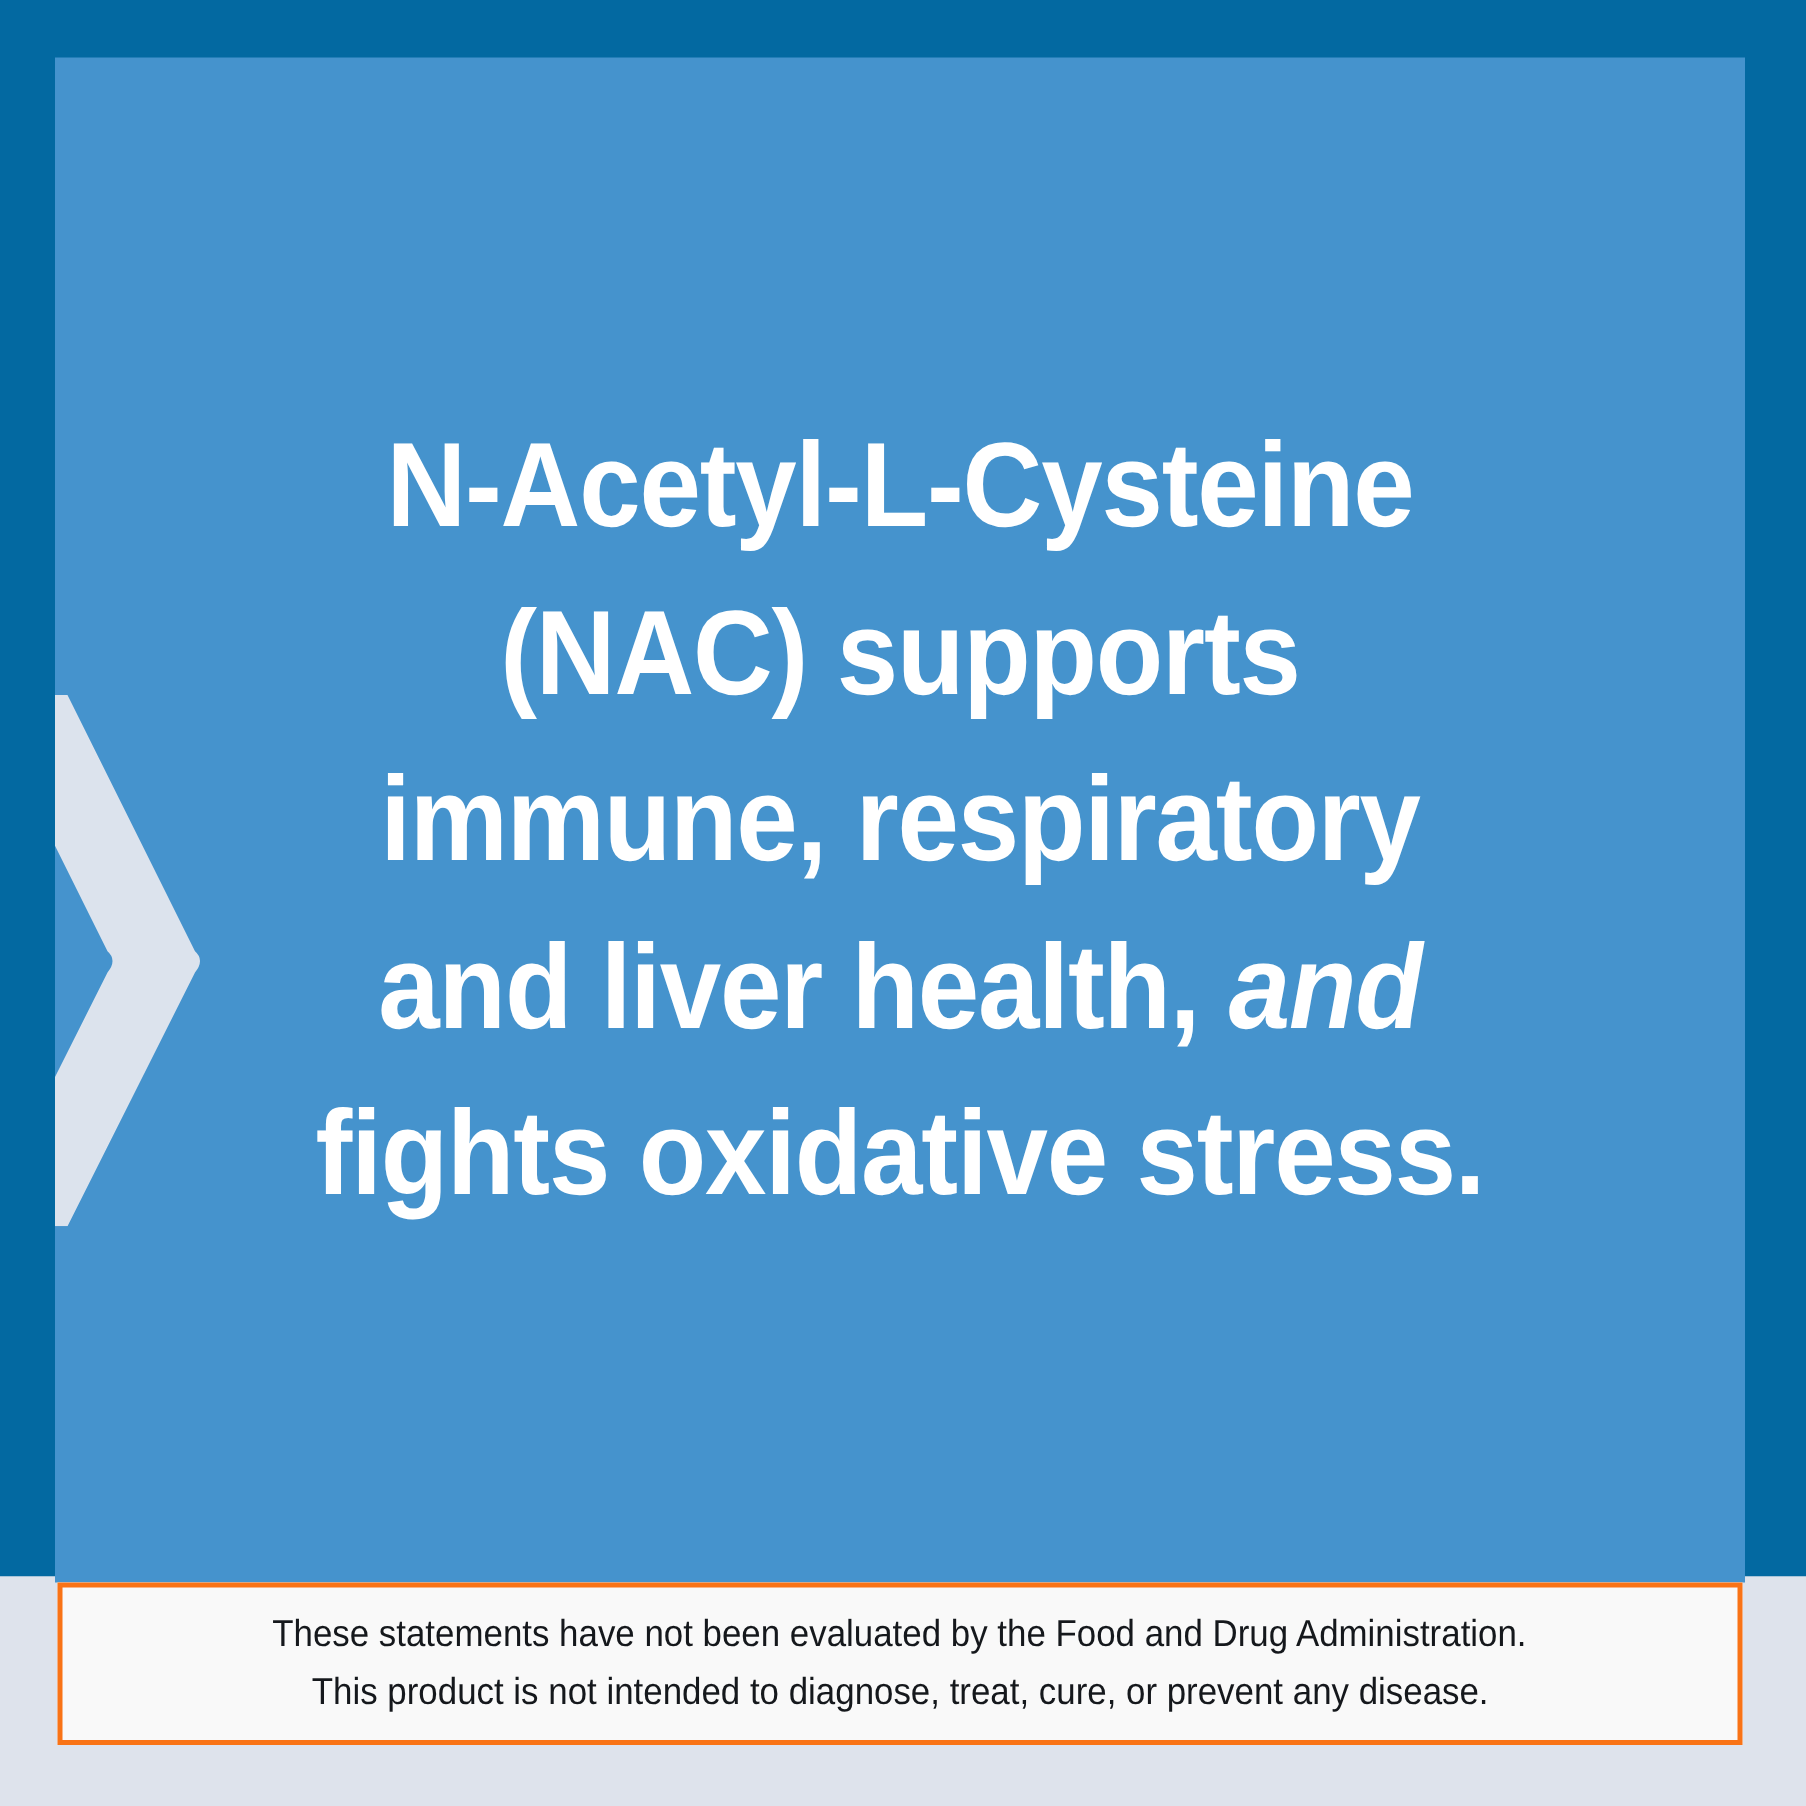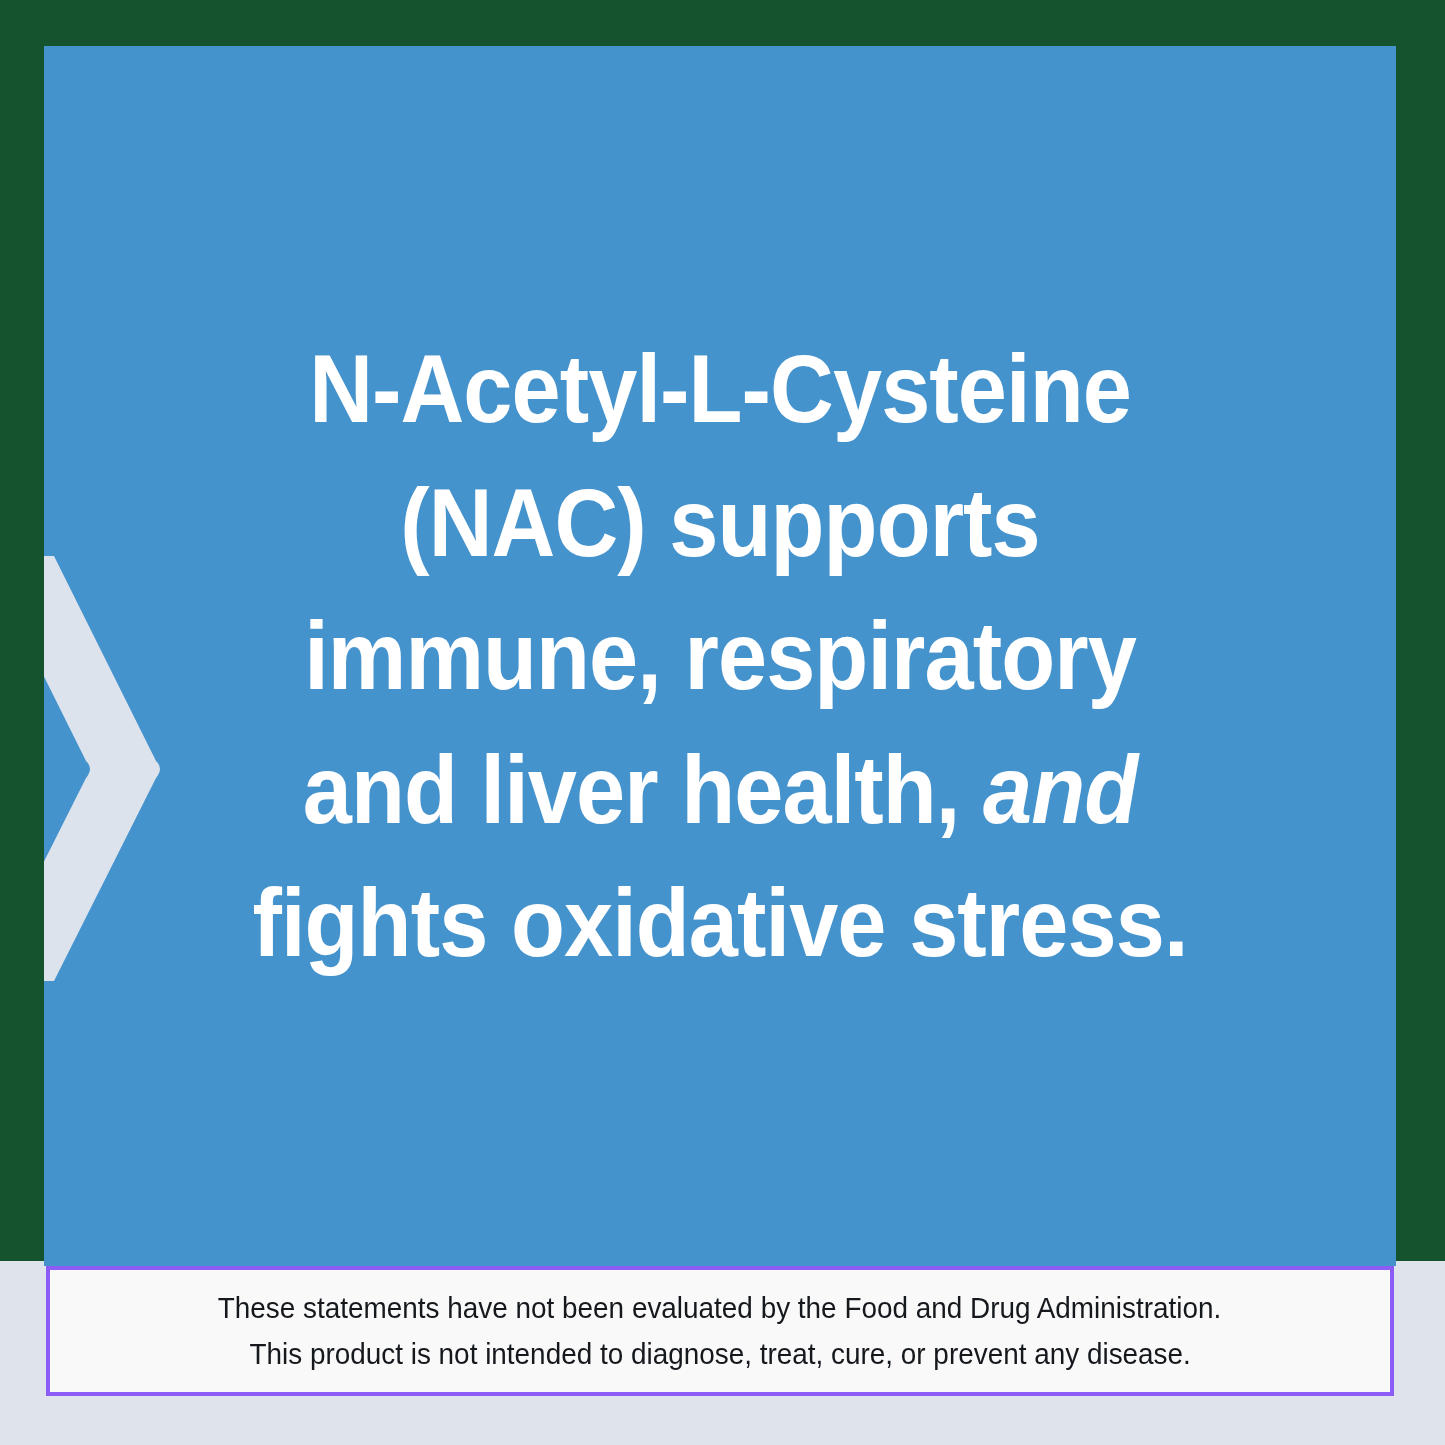--- a/index.html
+++ b/index.html
@@ -11,21 +11,21 @@
     height: 1445px;
     background: #dee3ec;
     font-family: "Liberation Sans", sans-serif;
     overflow: hidden;
   }
 
   #canvas {
     position: relative;
     width: 1445px;
     height: 1261px;
-    background: #14532d;
+    background: #0369a1;
   }
 
   
   #hero-panel {
     position: absolute;
     left: 44px;
     top: 46px;
     width: 1352px;
     height: 1220px;
     background: #4593cd;
@@ -73,21 +73,21 @@
 
   
   #disclaimer-box {
     position: absolute;
     left: 46px;
     top: 1266px;
     width: 1348px;
     height: 130px;
     box-sizing: border-box;
     background: #f9f9f9;
-    border: 4px solid #8b5cf6;
+    border: 4px solid #f97316;
     display: flex;
     flex-direction: column;
     align-items: center;
     justify-content: center;
   }
   #disclaimer-box .disc-line {
     display: block;
     color: #15181c;
     font-family: "Liberation Sans", sans-serif;
     font-size: 30px;

